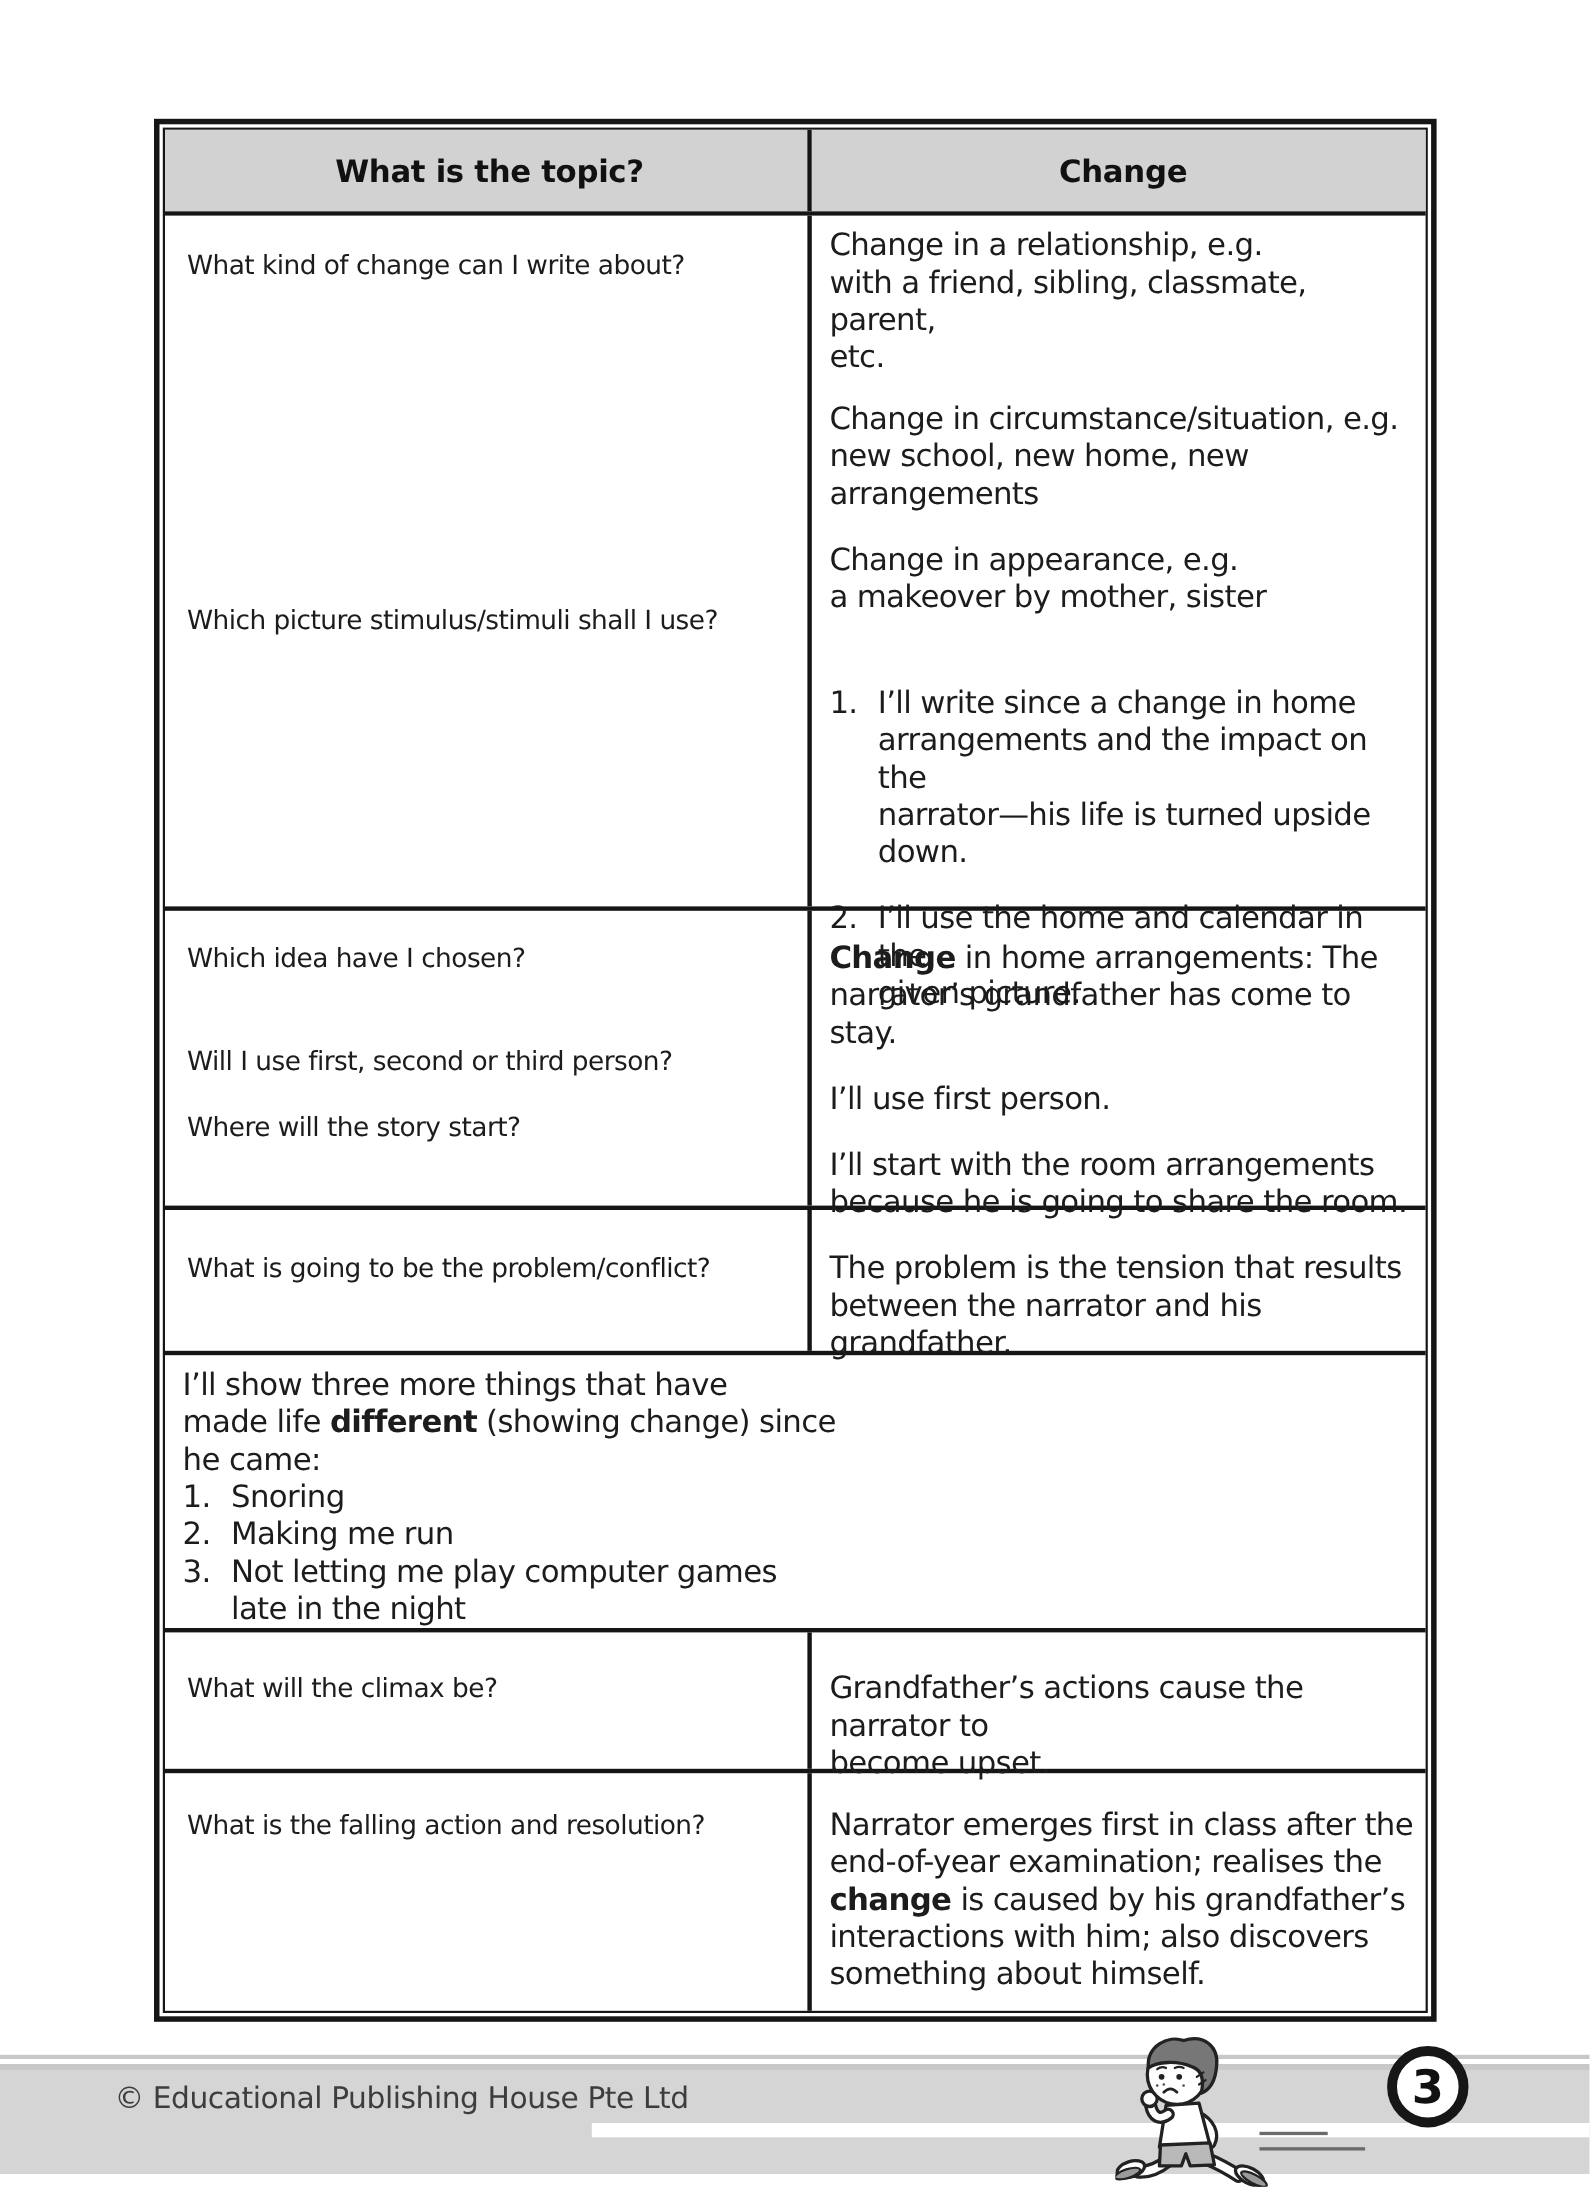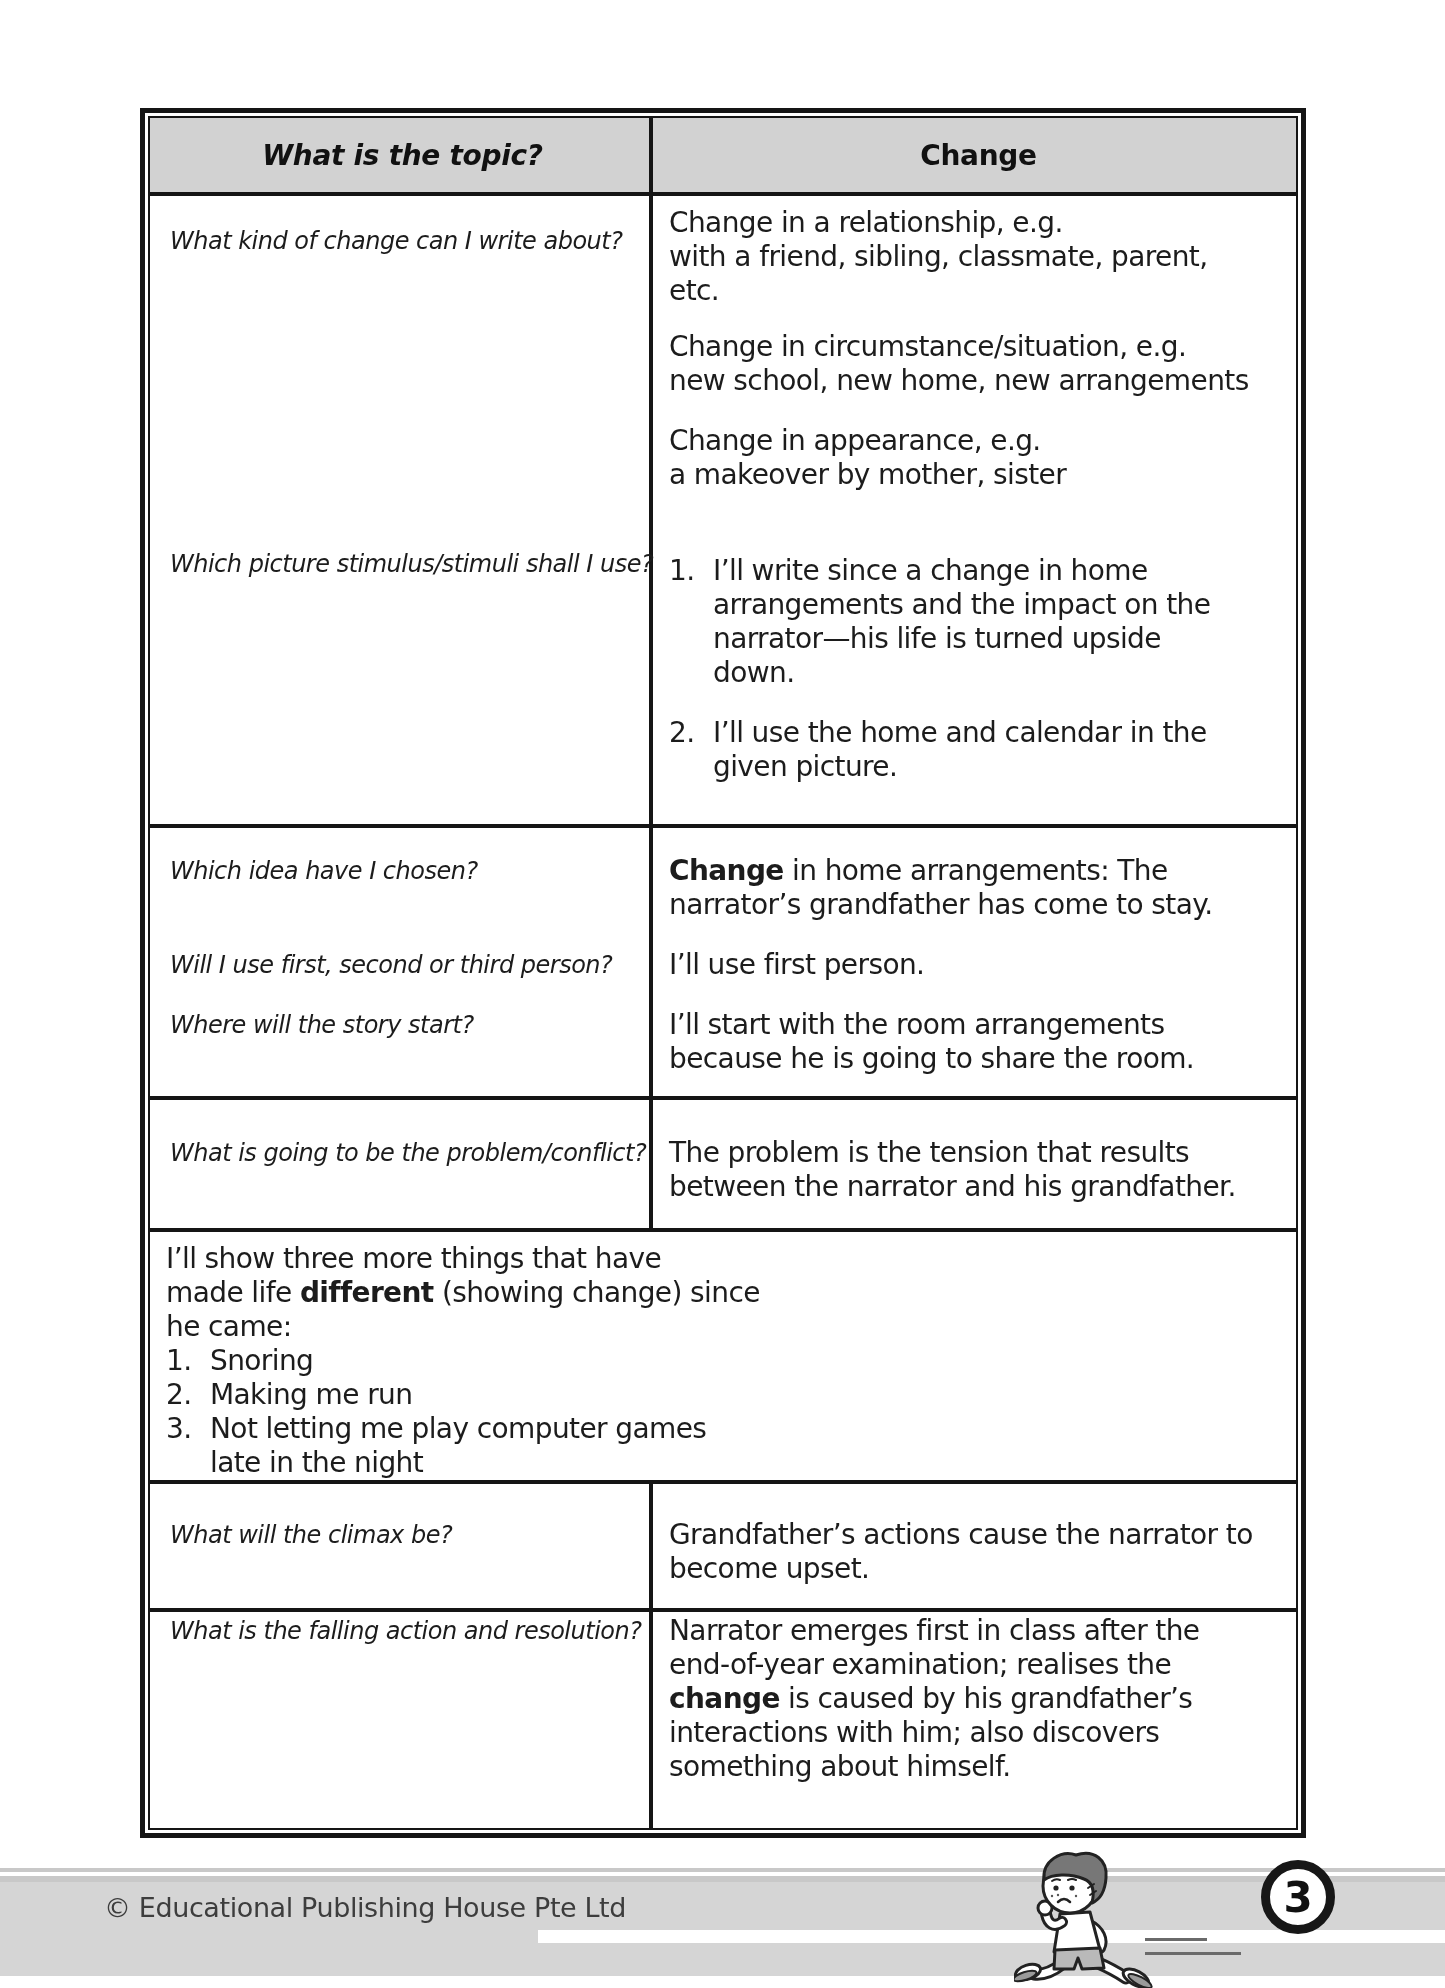--- a/index.html
+++ b/index.html
@@ -14,21 +14,21 @@
     position:absolute; left:140px; top:108px; width:1166px; height:1730px;
     box-sizing:border-box; border:5px solid #151515; padding:3px; background:#fff;
   }
   .tbl-inner {
     box-sizing:border-box; border:2px solid #151515; height:100%;
     display:flex; flex-direction:column;
   }
   .trow { display:flex; box-sizing:border-box; border-top:4px solid #151515; flex:none; }
   .trow.first { border-top:none; }
   .cell { box-sizing:border-box; position:relative; }
-  .c-left { width:503px; flex:none; border-right:4px solid #151515; padding:0 14px 0 20px;font-style:italic; }
+  .c-left { width:588px; flex:none; border-right:4px solid #151515; padding:0 14px 0 20px; }
   .c-right { flex:1; padding:0 8px 0 16px; }
 
   .thead-row { height:74px; }
   .thead-row .cell {
     display:flex; align-items:center; justify-content:center;
     background:#d2d2d2; font-weight:bold; font-size:28px; letter-spacing:-0.3px; color:#111;
   }
 
   .r1 { height:632px; } .r2 { height:272px; } .r3 { height:132px; }
   .r4 { height:252px; } .r5 { height:128px; } .r6 { flex:1; }
@@ -47,21 +47,21 @@
   .r2 .c-left, .r2 .c-right { padding-top:26px; }
   .r2 .q-second { margin-top:60px; }   .r2 .q-third { margin-top:26px; }
   .r2 .para2 { margin-top:26px; }      .r2 .para3 { margin-top:26px; }
 
   .r3 .c-left, .r3 .c-right { padding-top:36px; }
 
   .r4 .c-left, .r4 .c-right { padding-top:10px; }
   .r4 .q-offset { margin-top:36px; }
 
   .r5 .c-left, .r5 .c-right { padding-top:34px; }
-  .r6 .c-left, .r6 .c-right { padding-top:2px; }
+  .r6 .c-left, .r6 .c-right { padding-top:30px; }
 
   .li { display:flex; }
   .li-num { width:44px; flex:none; }
   .li-body { flex:1; }
 
   
   .footer-stripes {
     position:absolute; left:0; top:1868px; width:1445px; height:120px;
     background:linear-gradient(to bottom,
       #c8c8c8 0px 4px, #ffffff 4px 8px, #c8c8c8 8px 14px,

